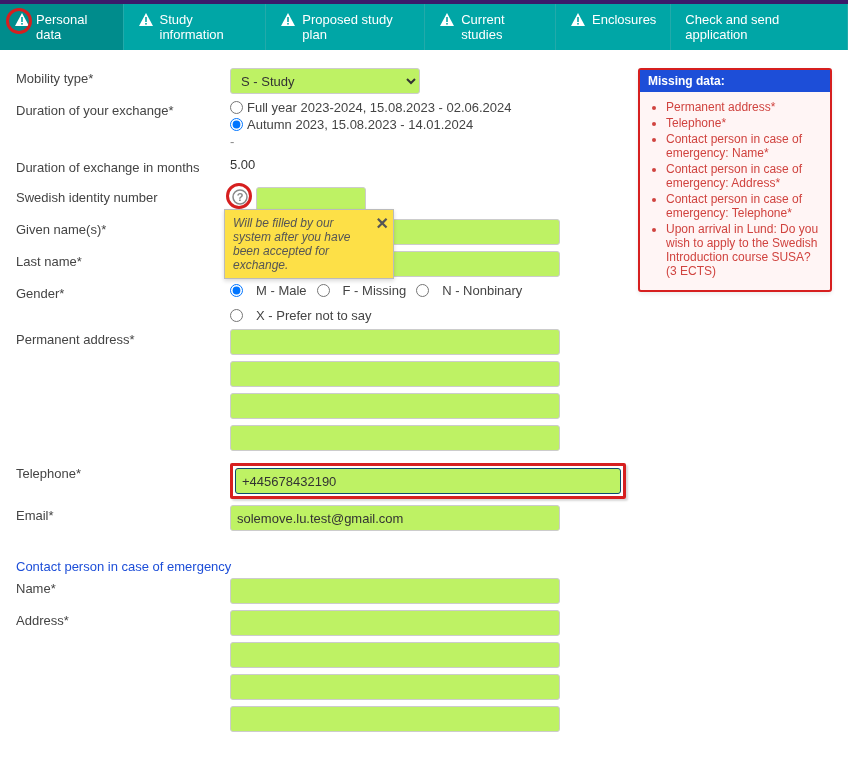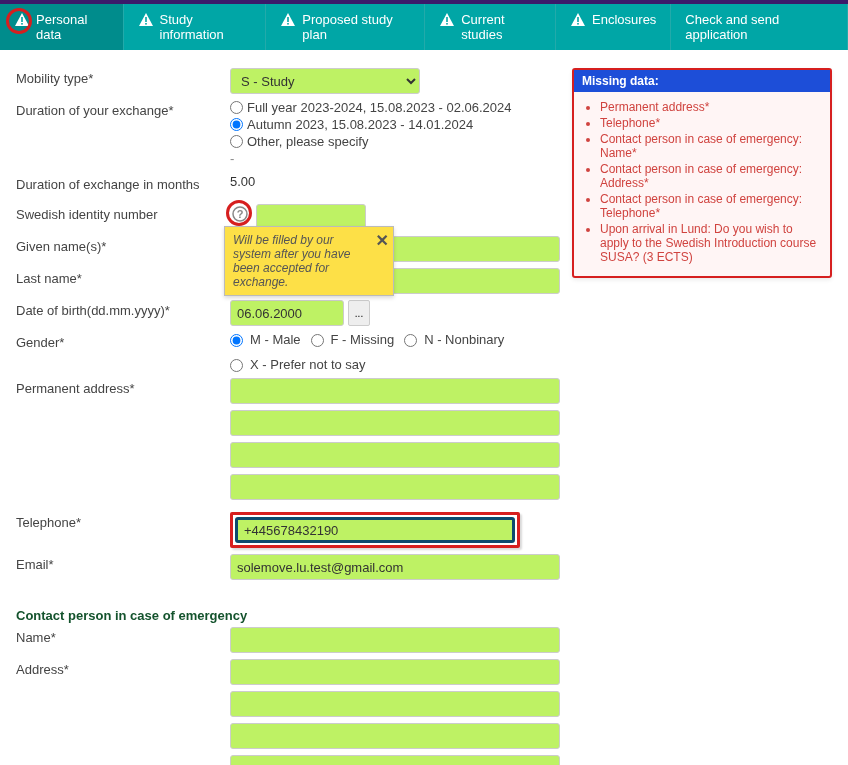--- a/index.html
+++ b/index.html
@@ -27,40 +27,40 @@
   .row .label { width: 214px; padding-top: 3px; color: #444; font-size: 13px; }
   .row .field { flex: 1; position: relative; }
   select, input[type="text"] {
     border: 1px solid #ccc; border-radius: 3px;
     height: 26px; padding: 0 6px; font-size: 13px; color: #333; background: #bef264;
   }
   select { width: 190px; }
   input[type="text"] { width: 330px; }
   .radio-line { font-size: 13px; color: #444; margin-bottom: 2px; display:flex; align-items:center; gap:4px;}
   .radio-inline { display: flex; gap: 10px; flex-wrap: wrap; font-size: 13px; color:#444;}
-  .radio-inline label { display:flex; align-items:flex-end; gap:7px;}
+  .radio-inline label { display:flex; align-items:center; gap:13px;}
   .small-val { font-size: 13px; color:#333; }
   .help-icon-wrap { position: relative; width: 20px; height: 20px; display:inline-flex; align-items:center; justify-content:center;}
   .help-circle {
     position:absolute; top:-4px; left:-4px; width:26px; height:26px;
     border:3px solid #d61f1f; border-radius:50%; pointer-events:none;
   }
   .tooltip {
     position: absolute; top: 22px; left: -6px; width: 170px;
     background: #fde047; border: 1px solid #bbb; padding: 6px 24px 6px 8px;
     font-size: 12px; font-style: italic; color: #555; z-index: 5;
     box-shadow: 0 2px 4px rgba(0,0,0,.15);
   }
   .tooltip .close { position:absolute; right:4px; top:4px; font-style:normal; font-weight:bold; font-size:16px; color:#555; cursor:pointer;}
   .dob-wrap { display:flex; gap:4px; align-items:center;}
   .dob-wrap input { width: 114px; }
   .dob-btn { width:22px; height:26px; border:1px solid #ccc; background:#eee; border-radius:2px; font-size:10px; cursor:pointer;}
-  .section-head { font-weight: bold; color:#14532d; margin: 10px 0 4px; font-size:13px;}
+  .section-head { font-weight: normal; color:#1d4ed8; margin: 10px 0 4px; font-size:13px;}
   .phone-highlight { border:3px solid #d61f1f; border-radius:2px; padding:2px; display:inline-block; box-shadow: 2px 2px 2px rgba(0,0,0,.15);}
-  .phone-highlight input { width: 280px; border:3px solid #0c4a6e;}
+  .phone-highlight input { width: 386px; border:1px solid #0c4a6e;}
   .missing-box {
     width: 262px; border: 2px solid #d61f1f; border-radius: 3px;
     background: #fff5f5; font-size: 12px; color: #d61f1f;
     box-shadow: 0 2px 4px rgba(0,0,0,.08);
   }
   .missing-box .hdr { background: #1d4ed8; color:#fff; padding:4px 8px; font-weight:bold; font-size:12px;}
   .missing-box ul { list-style: disc; padding: 8px 8px 10px 26px; }
   .missing-box li { margin-bottom: 2px; color: #d0433f; }
   .stack-inputs input { display:block; margin-bottom:6px; }
 </style>
@@ -140,24 +140,20 @@
     <div class="row">
       <div class="label">Duration of your exchange*</div>
       <div class="field">
         <div class="radio-line">
             <input type="radio" name="dur" style="">
             <span>Full year 2023-2024, 15.08.2023 - 02.06.2024</span>
           </div>
         <div class="radio-line">
             <input type="radio" name="dur" checked="" style="">
             <span>Autumn 2023, 15.08.2023 - 14.01.2024</span>
-          </div>
-        <div class="radio-line">
-            <input type="radio" name="dur" style="">
-            <span>Other, please specify</span>
           </div>
         <div class="radio-line" style="color:#888;">-</div>
       </div>
     </div>
 
     <div class="row">
       <div class="label">Duration of exchange in months</div>
       <div class="field"><span class="small-val">5.00</span></div>
     </div>
 
@@ -184,27 +180,20 @@
     <div class="row">
       <div class="label">Given name(s)*</div>
       <div class="field"><input type="text" value="James" style=""></div>
     </div>
 
     <div class="row">
       <div class="label">Last name*</div>
       <div class="field"><input type="text" style=""></div>
     </div>
 
-    <div class="row">
-      <div class="label">Date of birth(dd.mm.yyyy)*</div>
-      <div class="field dob-wrap">
-        <input type="text" value="06.06.2000" style="">
-        <button class="dob-btn">...</button>
-      </div>
-    </div>
 
     <div class="row">
       <div class="label">Gender*</div>
       <div class="field radio-inline">
         <label>
             <input type="radio" name="g" checked="" style="">
             <span>M - Male</span>
           </label>
         <label>
             <input type="radio" name="g" style="">

